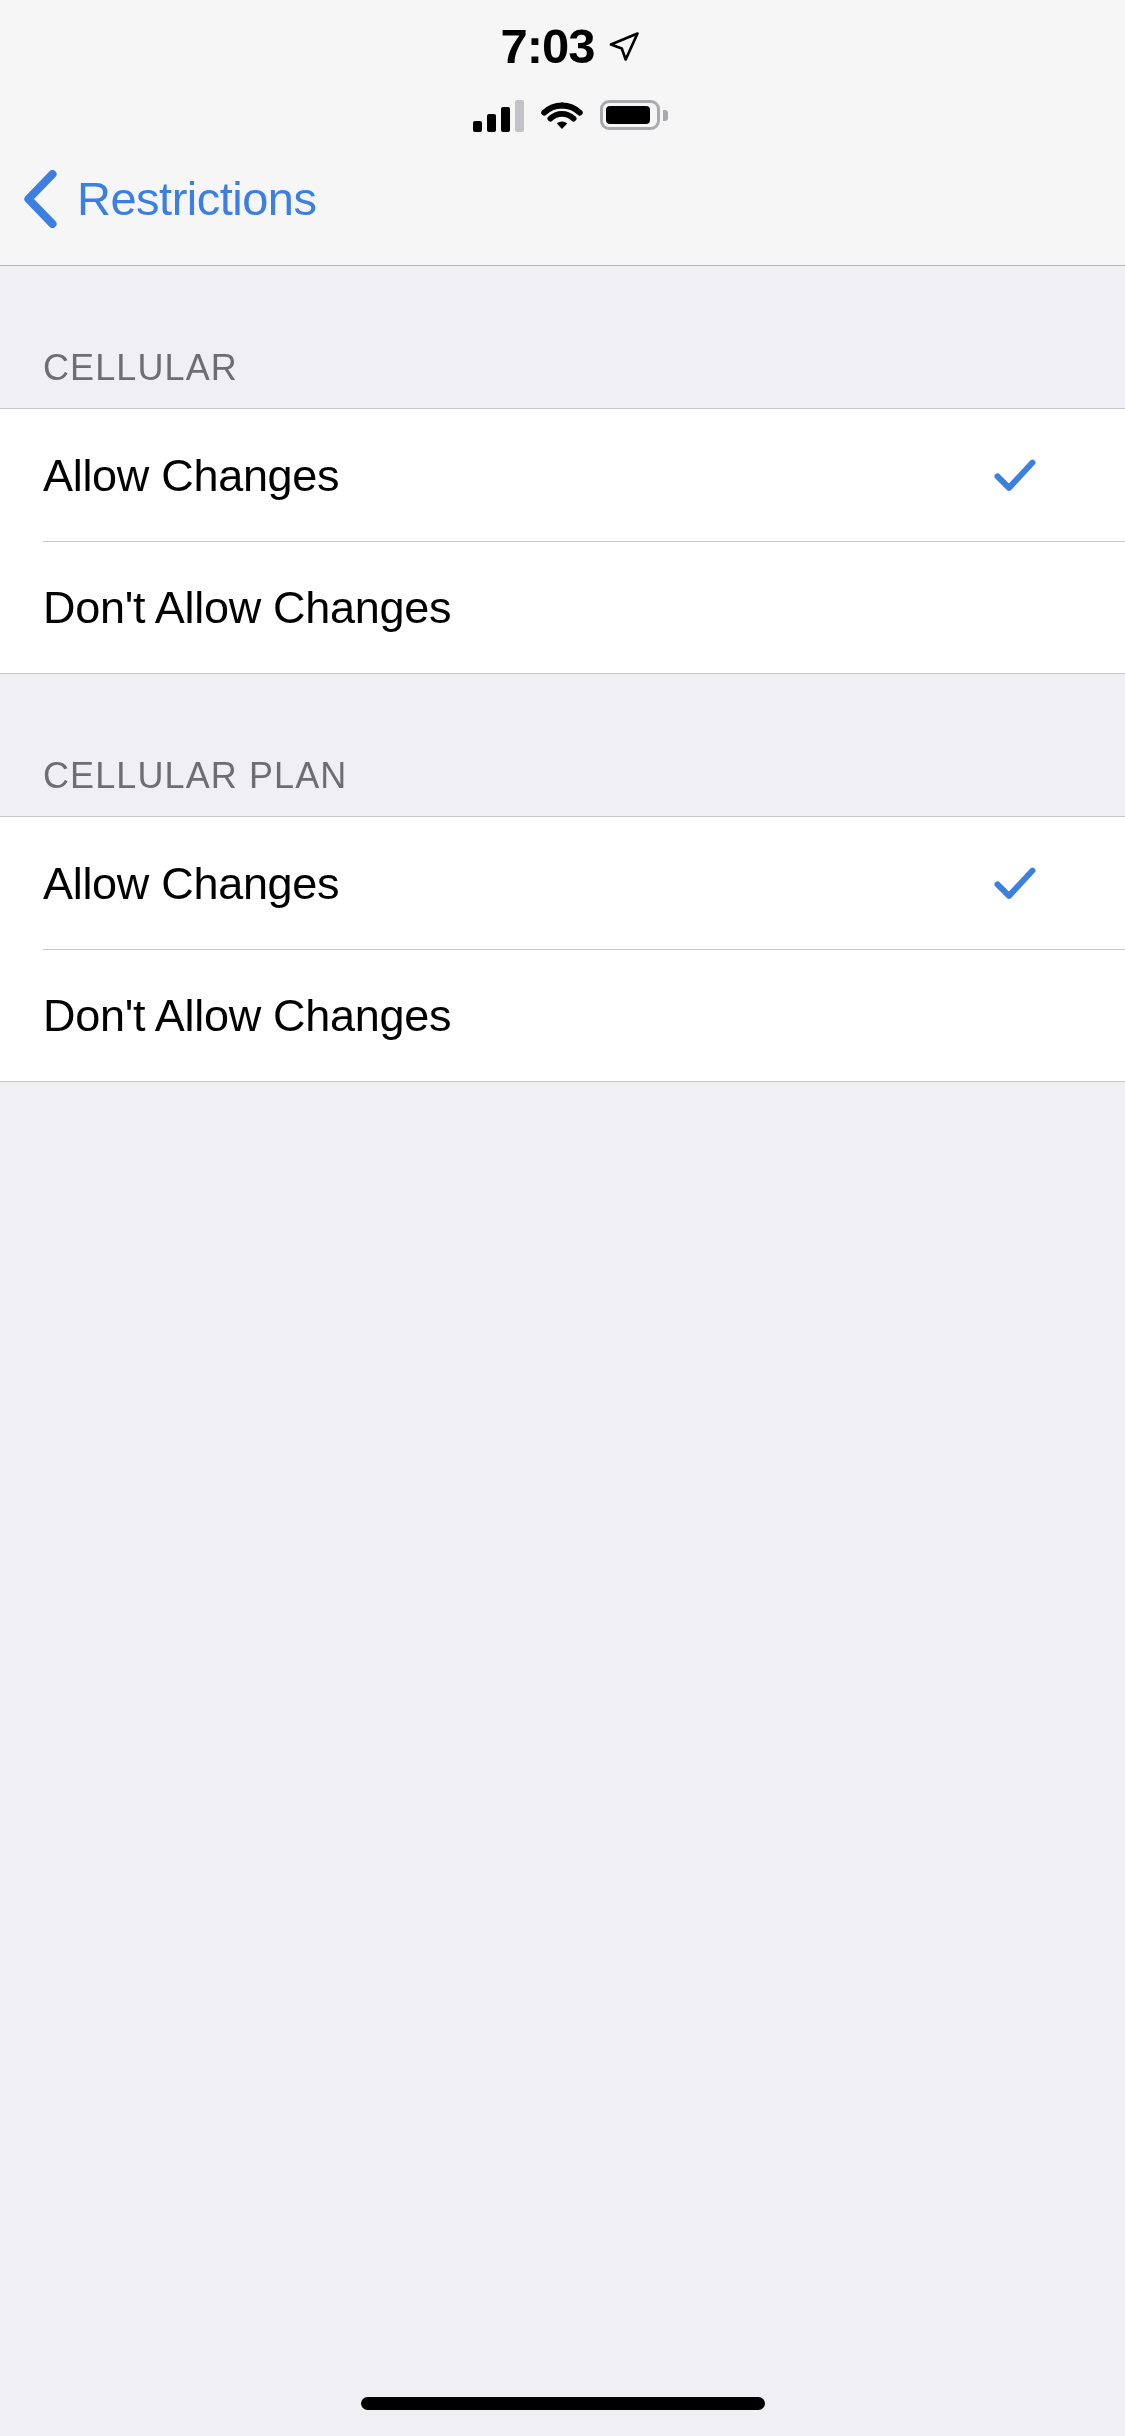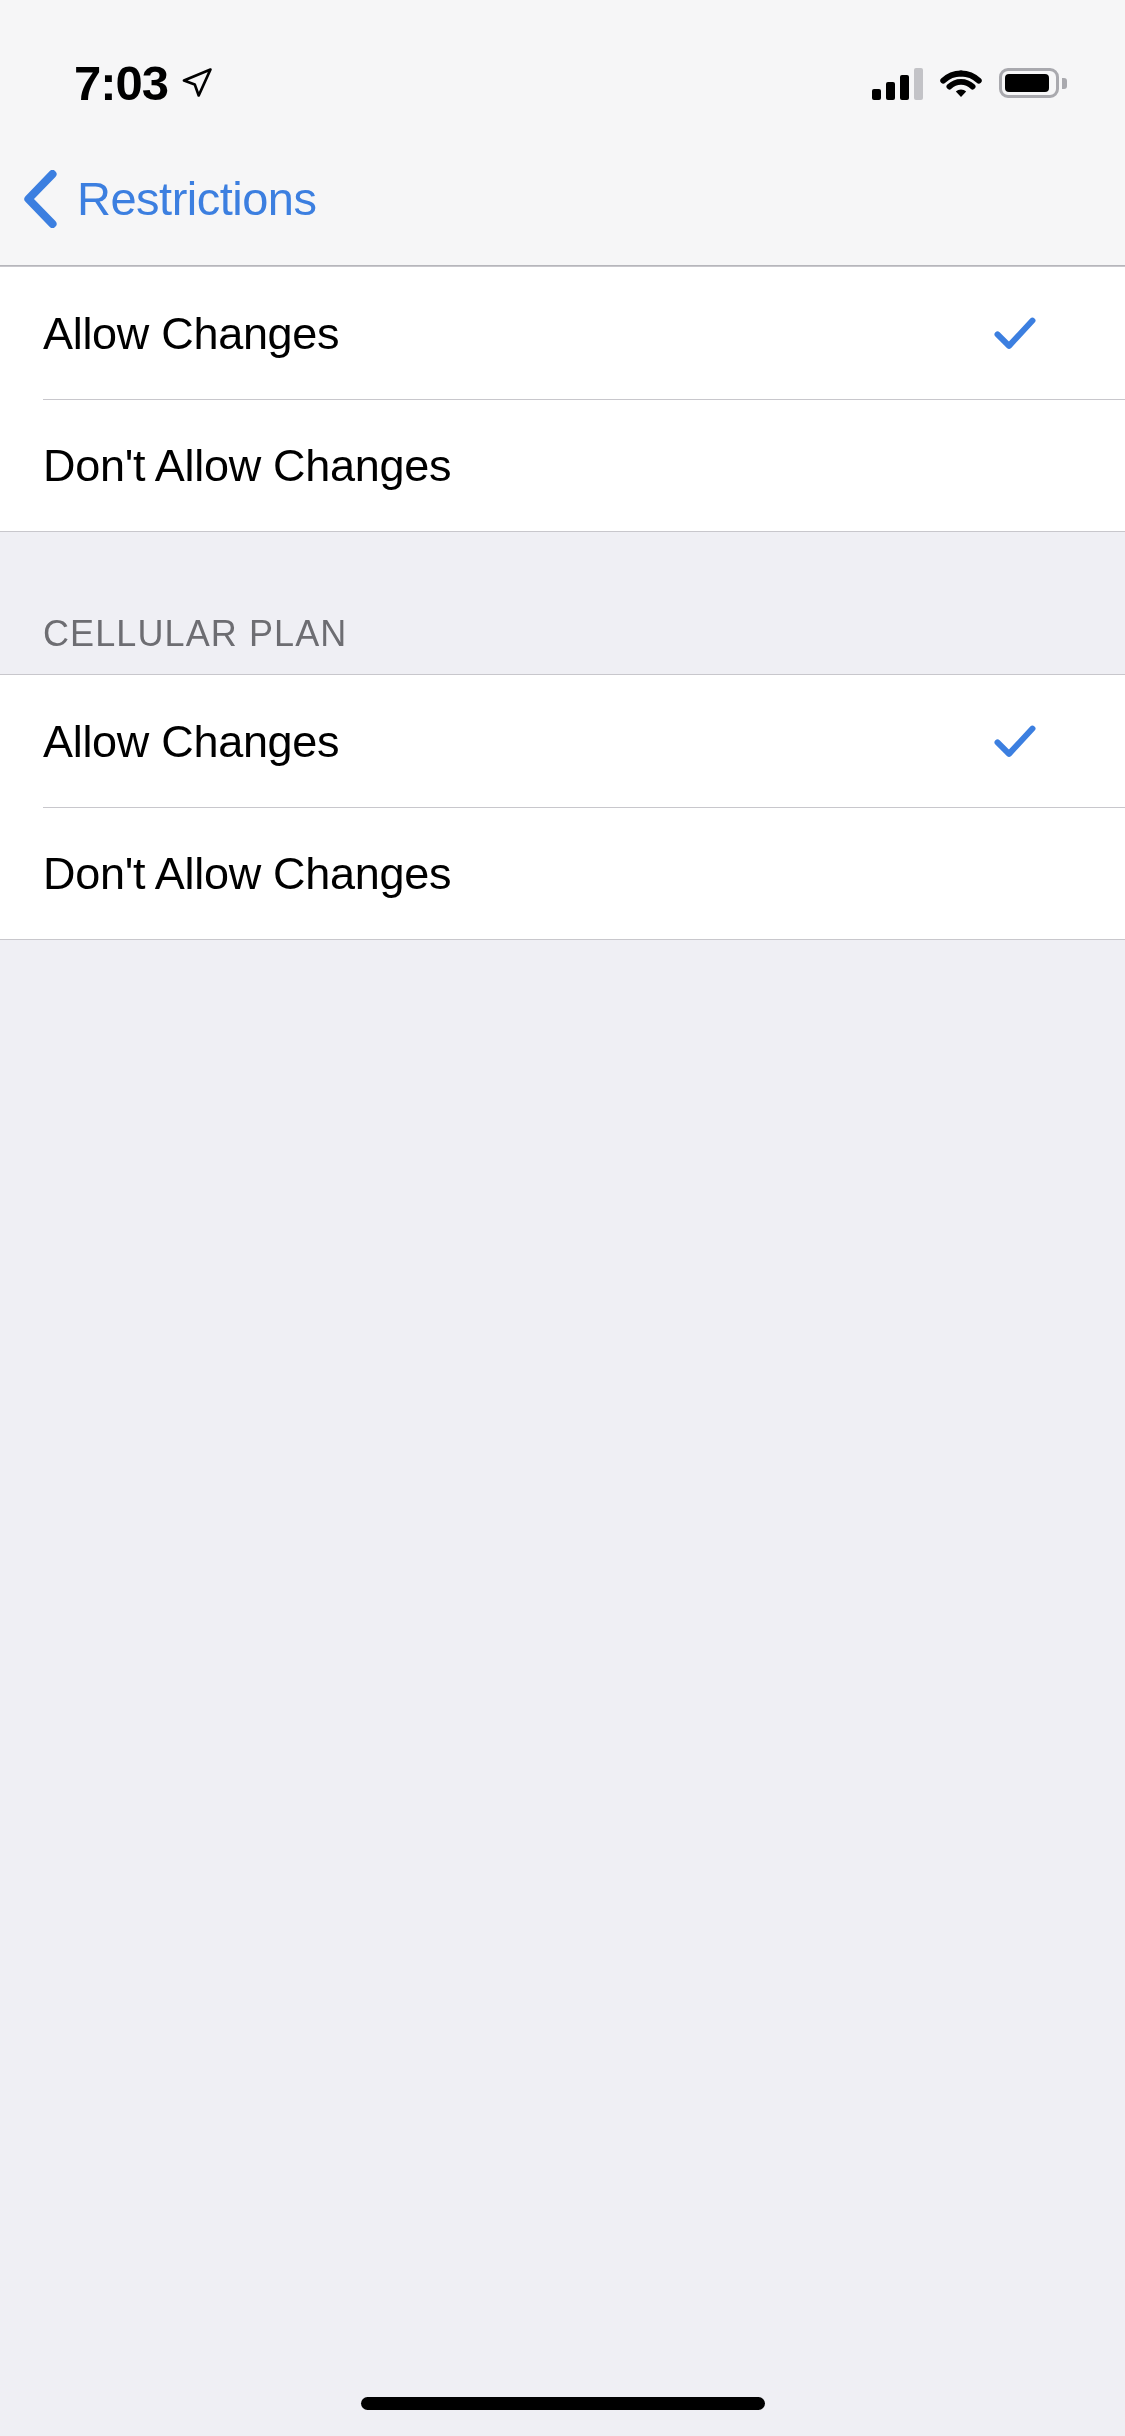--- a/index.html
+++ b/index.html
@@ -15,21 +15,22 @@
     overflow:hidden;
     background:#EFEFF4;
   }
 
   
   .status-bar {
     position:absolute; top:0; left:0;
     width:1125px; height:132px;
     background:#F6F6F7;
     display:flex; align-items:center; justify-content:space-between;
-    padding:12px 58px 0 74px;
+    padding:0 58px 0 74px;
+    flex-direction:column;
   }
   .status-left { display:flex; align-items:center; gap:12px; padding-top:22px; }
   .status-time {
     font-size:49px; font-weight:700; color:#000;
     letter-spacing:-1px; line-height:1;
   }
   .loc-arrow { width:34px; height:34px; display:block; }
   .status-right { display:flex; align-items:center; gap:17px; padding-top:22px; }
   .signal { display:flex; align-items:flex-end; gap:5px; height:34px; }
   .signal i { display:block; width:9px; background:#000; border-radius:2px; }
@@ -158,20 +159,23 @@
     <div class="back-button">
       <svg class="chevron-left" viewBox="0 0 12 20">
         <path d="M10.3 1.4 L2.0 10 L10.3 18.6" fill="none" stroke="#3C7FE0" stroke-width="2.8" stroke-linecap="round" stroke-linejoin="round"></path>
       </svg>
       <span class="back-label">Restrictions</span>
     </div>
   </div>
 
   <div class="content">
 
+    <div class="section-header">
+      <span>CELLULAR</span>
+    </div>
     <div class="group">
       <div class="row">
         <span class="row-label">Allow Changes</span>
         <svg class="checkmark" viewBox="0 0 20 20">
           <path d="M2.4 10.6 L7.4 15.6 L17.6 4.6" fill="none" stroke="#3C7FE0" stroke-width="2.6" stroke-linecap="round" stroke-linejoin="round"></path>
         </svg>
       </div>
       <div class="row">
         <span class="row-label">Don't Allow Changes</span>
         <svg class="checkmark hidden" viewBox="0 0 20 20">

